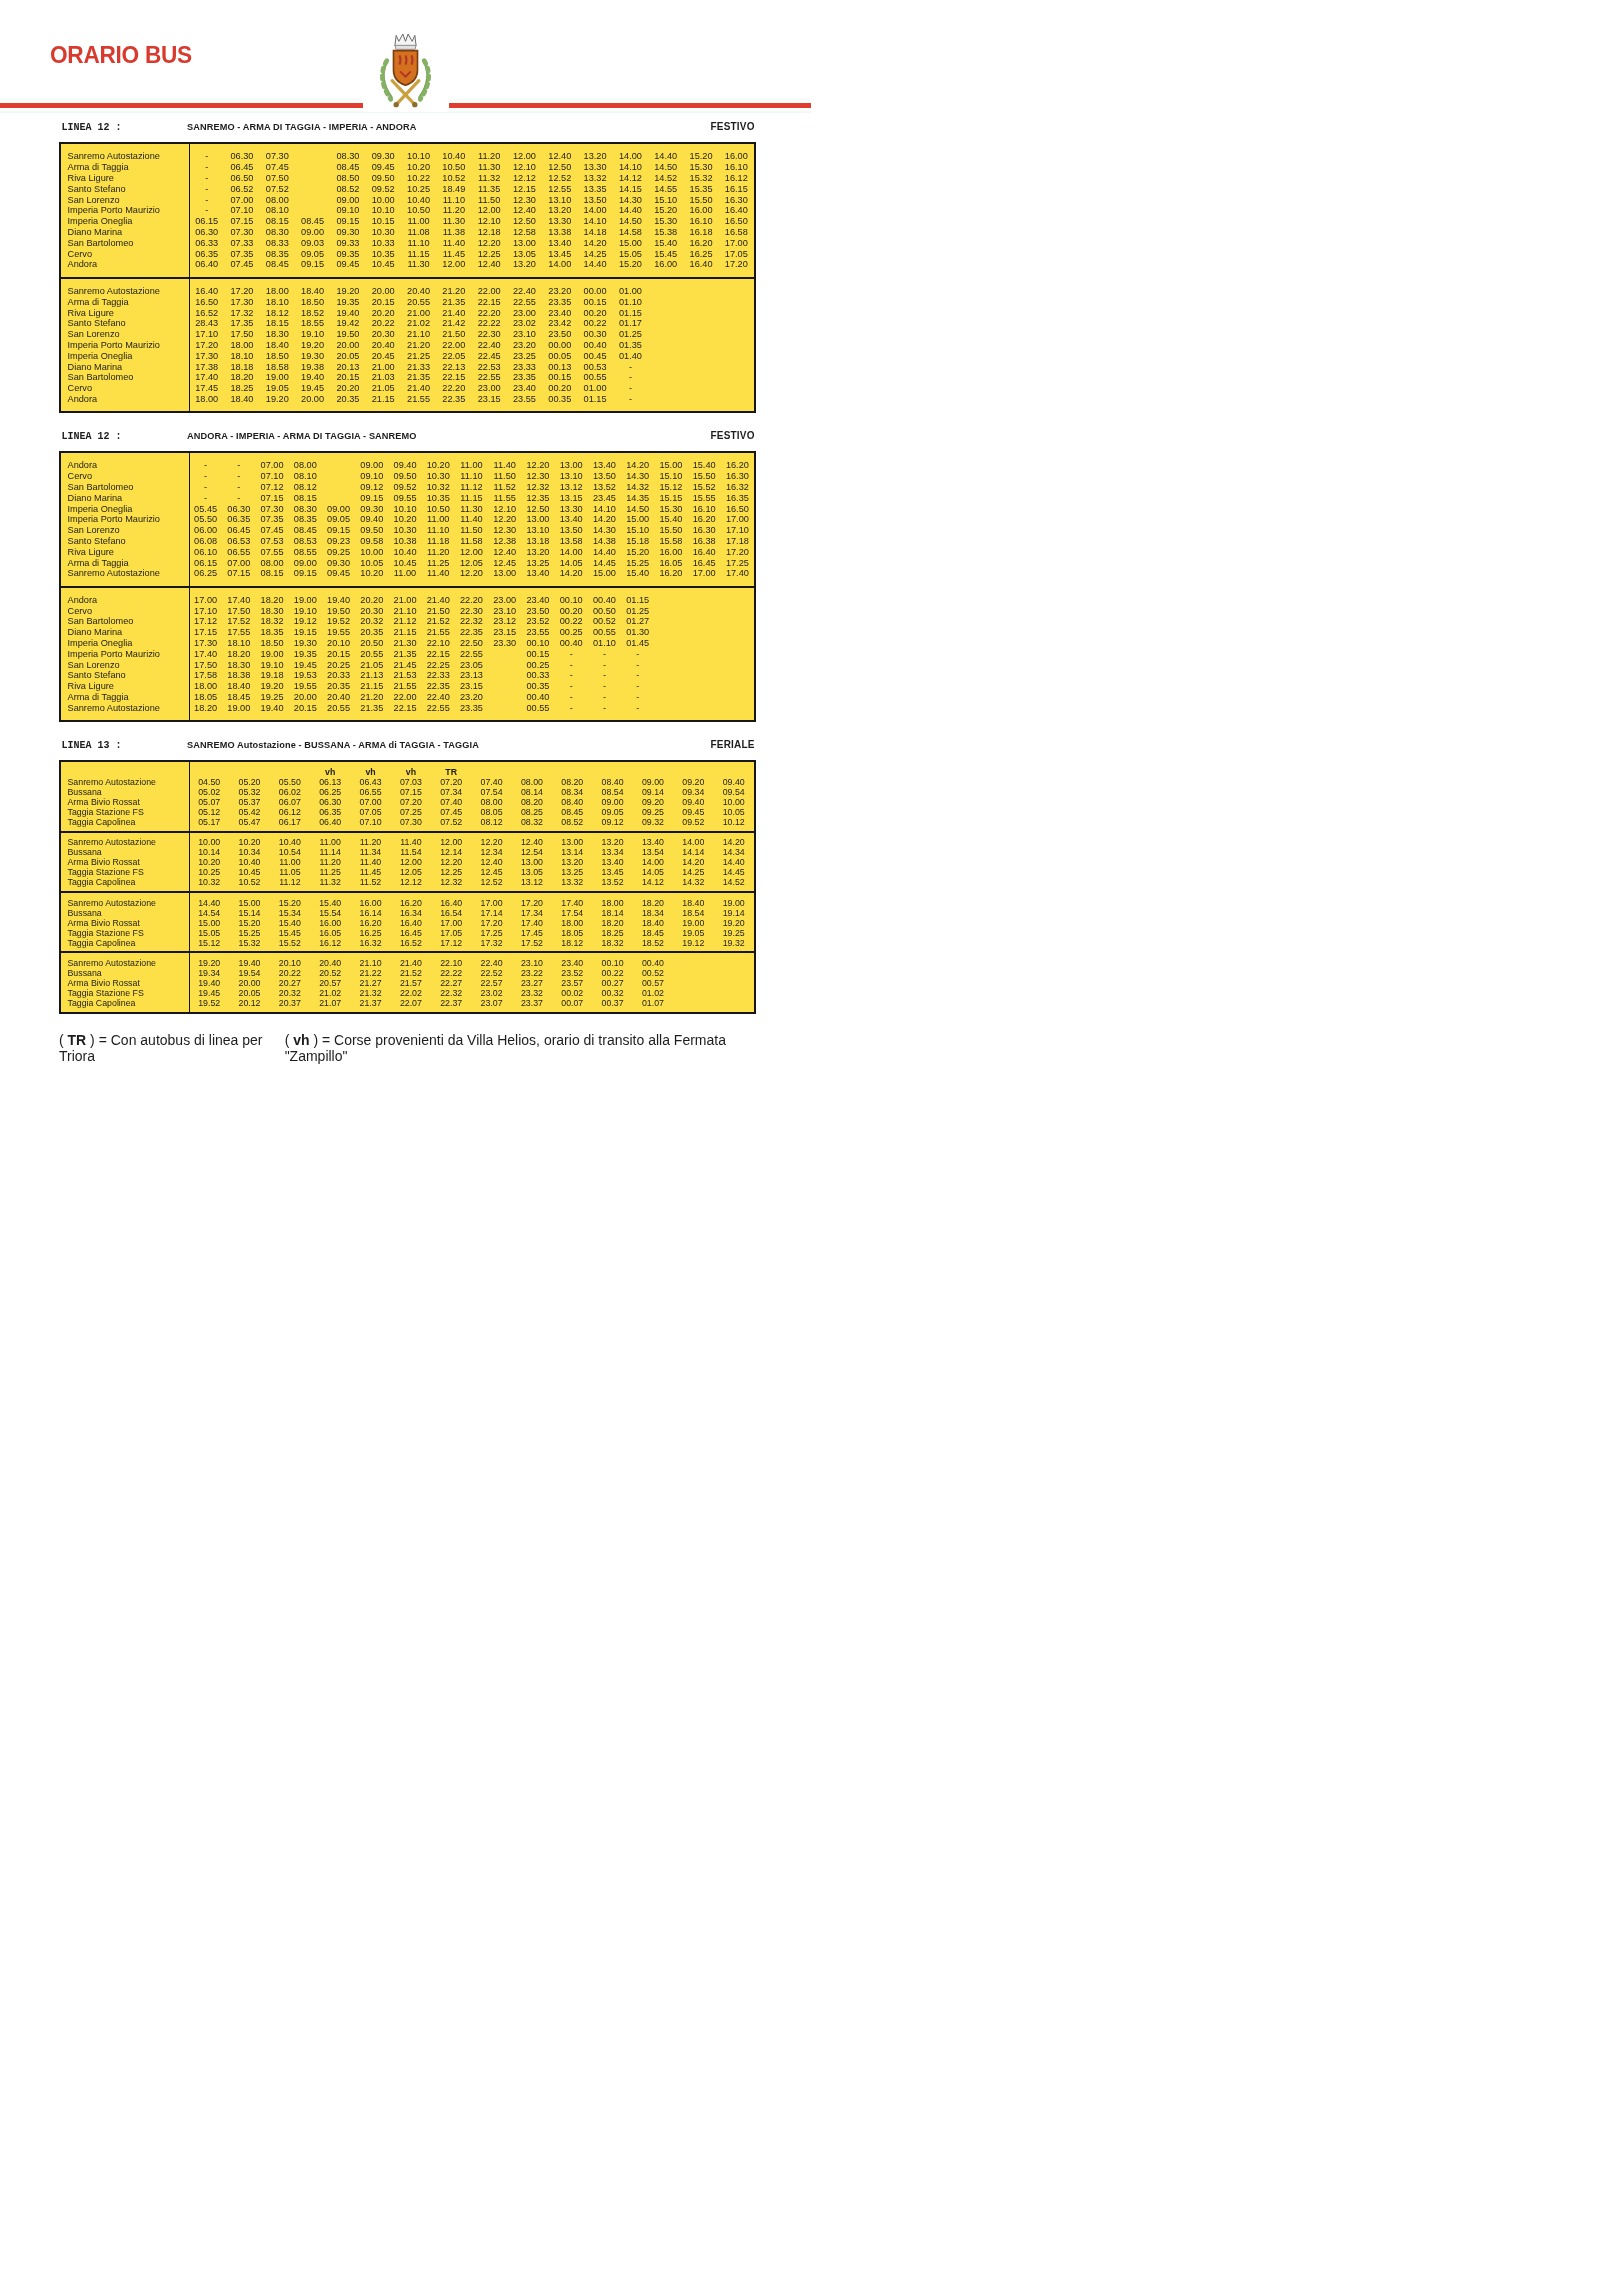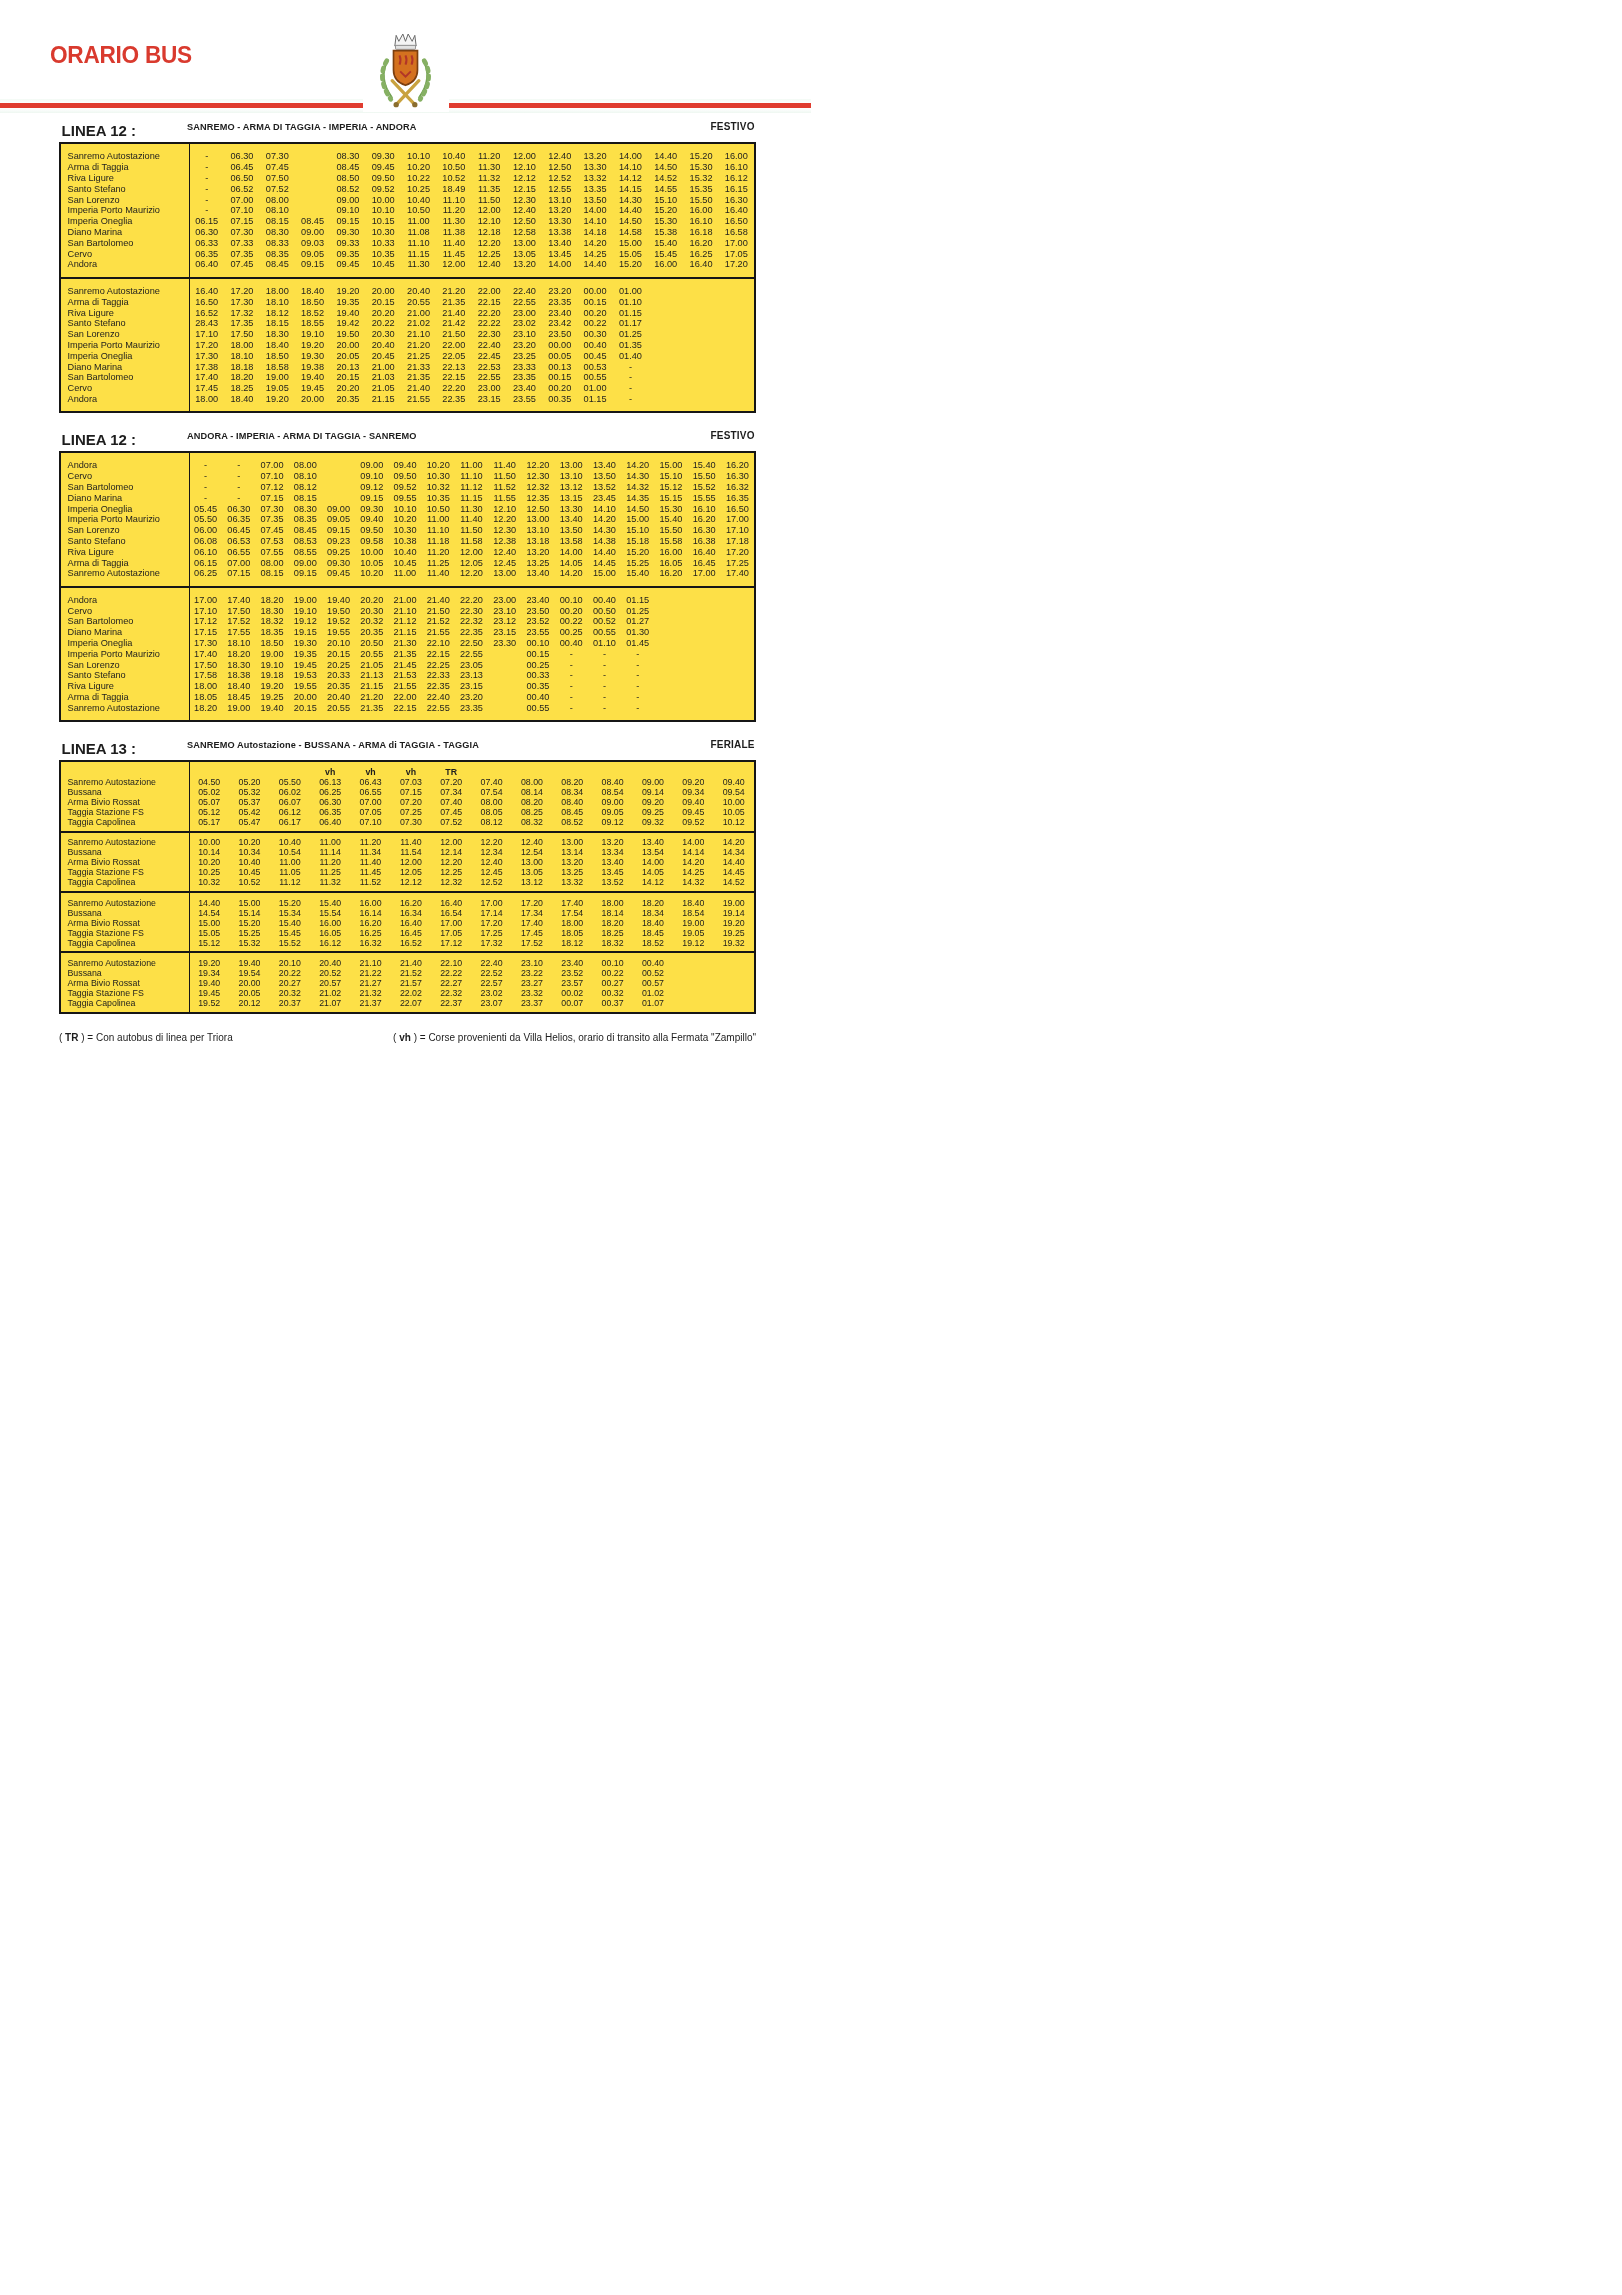--- a/index.html
+++ b/index.html
@@ -17,38 +17,38 @@
   .rule-shadow{position:absolute;left:0;right:0;top:99px;height:13.7px;background:linear-gradient(#f3faf5,#ffffff 30%,#ffffff 70%,#eef7f1);}
   .emblem{
     position:absolute;left:50%;top:27.5px;transform:translateX(-50%);
     width:86px;height:84px;background:#ffffff;z-index:2;
     display:flex;align-items:center;justify-content:center;
   }
   
   .content{position:absolute;left:59px;top:122px;width:697px;}
   .section{margin-bottom:17.7px;}
   .sec-head{position:relative;height:14.4px;margin-bottom:5.9px;font-weight:bold;}
-  .sec-head .line{position:absolute;left:2.6px;top:0;font-size:15px;}
+  .sec-head .line{position:absolute;left:2.6px;top:0;font-size:10px;font-family:Liberation Mono, monospace;}
   .sec-head .route{position:absolute;left:128px;top:0;font-size:9.2px;letter-spacing:0.1px;}
   .sec-head .service{position:absolute;right:1.3px;top:-0.7px;font-size:10px;letter-spacing:0.2px;}
   .table-box{position:relative;border:2px solid #161616;background:#fde047;}
   .vline{position:absolute;left:128px;top:0;bottom:0;width:1.3px;background:#161616;z-index:1;}
   .block-sep{height:2px;background:#161616;}
   table.grid{border-collapse:collapse;table-layout:fixed;width:100%;margin:7.2px 0 6.5px;}
   table.grid td{
     font-size:9.2px;line-height:10.8px;padding:0;text-align:center;
     white-space:nowrap;overflow:hidden;color:#1d1d1d;
   }
   table.grid td.stop{text-align:left;padding-left:6.5px;}
   table.grid td.flag{font-weight:bold;}
   tr.flags td{line-height:9.8px;}
   .compact table.grid{margin:4.6px 0 3.9px;}
   .compact table.grid td{line-height:10px;font-size:8.8px;}
   
-  .footnotes{display:flex;justify-content:space-between;margin-top:3px;font-size:10px;}
+  .footnotes{display:flex;justify-content:space-between;margin-top:3px;font-size:14px;}
   .footnotes b{font-weight:bold;}
 </style>
 </head>
 <body>
 
 <div class="page">
 
   <div class="rule-shadow"></div>
   <div class="title">ORARIO BUS</div>
   <div class="rule"></div>

